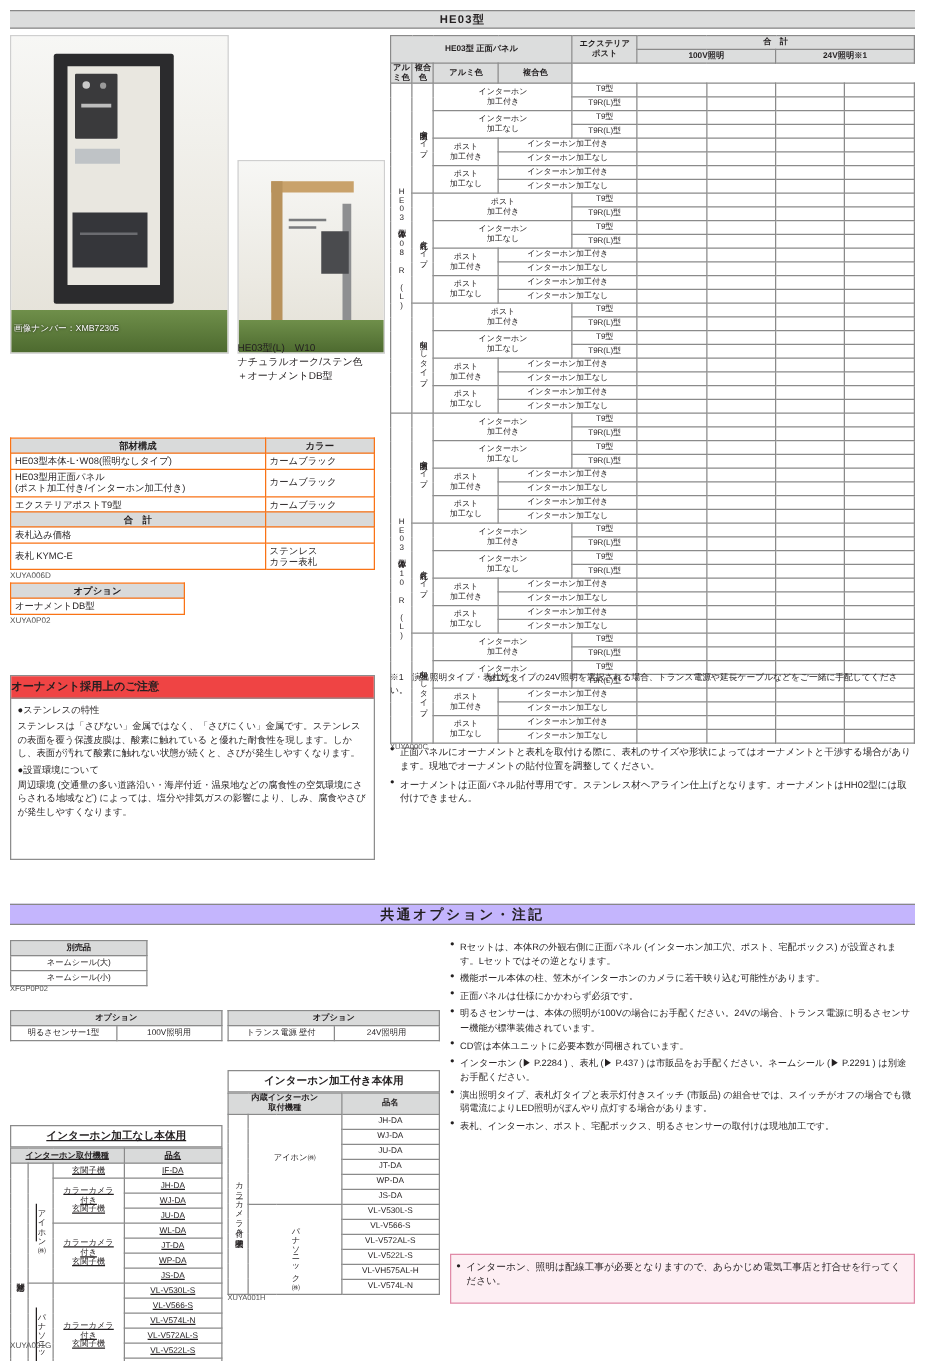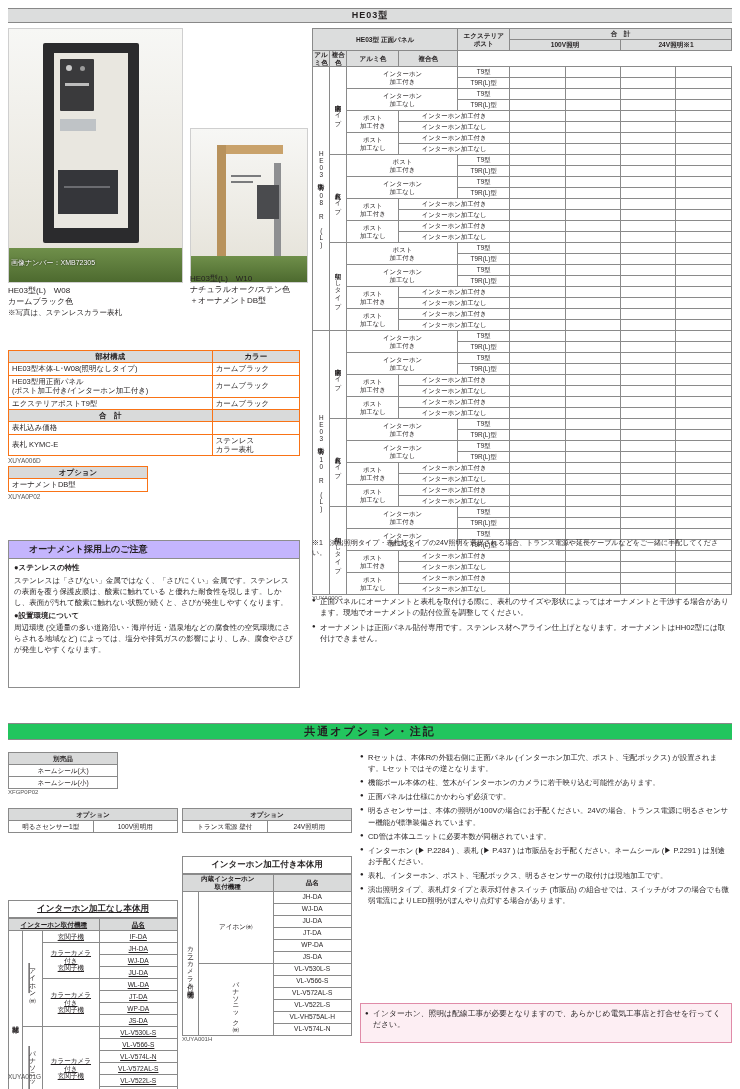--- a/index.html
+++ b/index.html
@@ -84,26 +84,26 @@
   .code { font-size: 6.5px; color: #555; margin-top: 1px; }
 
   .option-wrap { position: absolute; left: 8px; top: 466px; width: 140px; }
 
   
   .notice {
     position: absolute; left: 8px; top: 540px; width: 292px; height: 148px;
     border: 1px solid #8d8d8d;
   }
   .notice h4 {
-    background: #c4b5fd; border-bottom: 1px solid #8d8d8d;
-    font-size: 9px; padding: 2px 20px; font-weight: bold;
+    background: #ef4444; border-bottom: 1px solid #8d8d8d;
+    font-size: 9px; padding: 2px 0; font-weight: bold;
   }
   .notice .body { padding: 4px 5px; font-size: 7.5px; line-height: 1.45; }
   .notice .body p { margin-bottom: 2px; }
-  .bold-lead { font-weight: bold; }
+  .bold-lead { font-weight: normal; }
 
   
   .right-bullets { position: absolute; left: 312px; top: 596px; width: 420px; font-size: 7.6px; line-height: 1.5; }
   .right-bullets p { margin-bottom: 3px; padding-left: 8px; position: relative; }
   .right-bullets p::before { content: "●"; position: absolute; left: 0; top: 0; font-size: 6px; }
 
   
   .main-table { position: absolute; left: 312px; top: 28px; width: 420px; }
   table.big { border-collapse: collapse; width: 100%; table-layout: fixed; }
   table.big td, table.big th {
@@ -115,21 +115,21 @@
     writing-mode: vertical-rl; text-orientation: upright;
     letter-spacing: 0px; font-size: 6.4px; line-height: 1;
     padding: 1px 0; white-space: nowrap;
   }
   .note-star { position: absolute; left: 312px; top: 538px; width: 420px; font-size: 7px; line-height: 1.45; }
   .code-sm { font-size: 6px; color: #555; }
 
   
   .common-banner {
     position: absolute; left: 8px; top: 723px; width: 724px; height: 17px;
-    background: #22c55e; border-top: 1px solid #888; border-bottom: 1px solid #888;
+    background: #c4b5fd; border-top: 1px solid #888; border-bottom: 1px solid #888;
     display: flex; align-items: center; justify-content: center;
     font-size: 11px; font-weight: bold; letter-spacing: 2px;
   }
 
   
   .sep-wrap { position: absolute; left: 8px; top: 752px; width: 110px; }
   .opt2-wrap { position: absolute; left: 8px; top: 808px; width: 170px; }
   .opt3-wrap { position: absolute; left: 182px; top: 808px; width: 170px; }
 
   .ih-head {
@@ -194,25 +194,20 @@
         <div class="oak-top"></div>
         <div class="oak-left"></div>
         <div class="oak-right"></div>
         <div class="oak-orn"></div>
         <div class="oak-orn2"></div>
         <div class="oak-box"></div>
       </div>
       <div class="grass sm"></div>
     </div>
 
-    <div class="cap cap-big">
-      <div>HE03型(L)　W08</div>
-      <div>カームブラック色</div>
-      <div class="cap-note">※写真は、ステンレスカラー表札</div>
-    </div>
     <div class="cap cap-small">
       <div>HE03型(L)　W10</div>
       <div>ナチュラルオーク/ステン色</div>
       <div>＋オーナメントDB型</div>
     </div>
   </div>
 
   <div class="parts-wrap">
     <table class="tbl">
       <tbody>
@@ -899,20 +894,20 @@
     <div class="tiny-code">XUYA001H</div>
   </div>
 
   <div class="br-bullets">
     <p>Rセットは、本体Rの外観右側に正面パネル (インターホン加工穴、ポスト、宅配ボックス) が設置されます。Lセットではその逆となります。</p>
     <p>機能ポール本体の柱、笠木がインターホンのカメラに若干映り込む可能性があります。</p>
     <p>正面パネルは仕様にかかわらず必須です。</p>
     <p>明るさセンサーは、本体の照明が100Vの場合にお手配ください。24Vの場合、トランス電源に明るさセンサー機能が標準装備されています。</p>
     <p>CD管は本体ユニットに必要本数が同梱されています。</p>
     <p>インターホン (▶ P.2284 ) 、表札 (▶ P.437 ) は市販品をお手配ください。ネームシール (▶ P.2291 ) は別途お手配ください。</p>
+    <p>演出照明タイプ、表札灯タイプと表示灯付きスイッチ (市販品) の組合せでは、スイッチがオフの場合でも微弱電流によりLED照明がぼんやり点灯する場合があります。</p>
     <p>表札、インターホン、ポスト、宅配ボックス、明るさセンサーの取付けは現地加工です。</p>
-    <p>演出照明タイプ、表札灯タイプと表示灯付きスイッチ (市販品) の組合せでは、スイッチがオフの場合でも微弱電流によりLED照明がぼんやり点灯する場合があります。</p>
   </div>
 
   <div class="pink-box">インターホン、照明は配線工事が必要となりますので、あらかじめ電気工事店と打合せを行ってください。</div>
 
   <div class="footer-code">XUYA001G</div>
 </div>
 
 </body></html>

